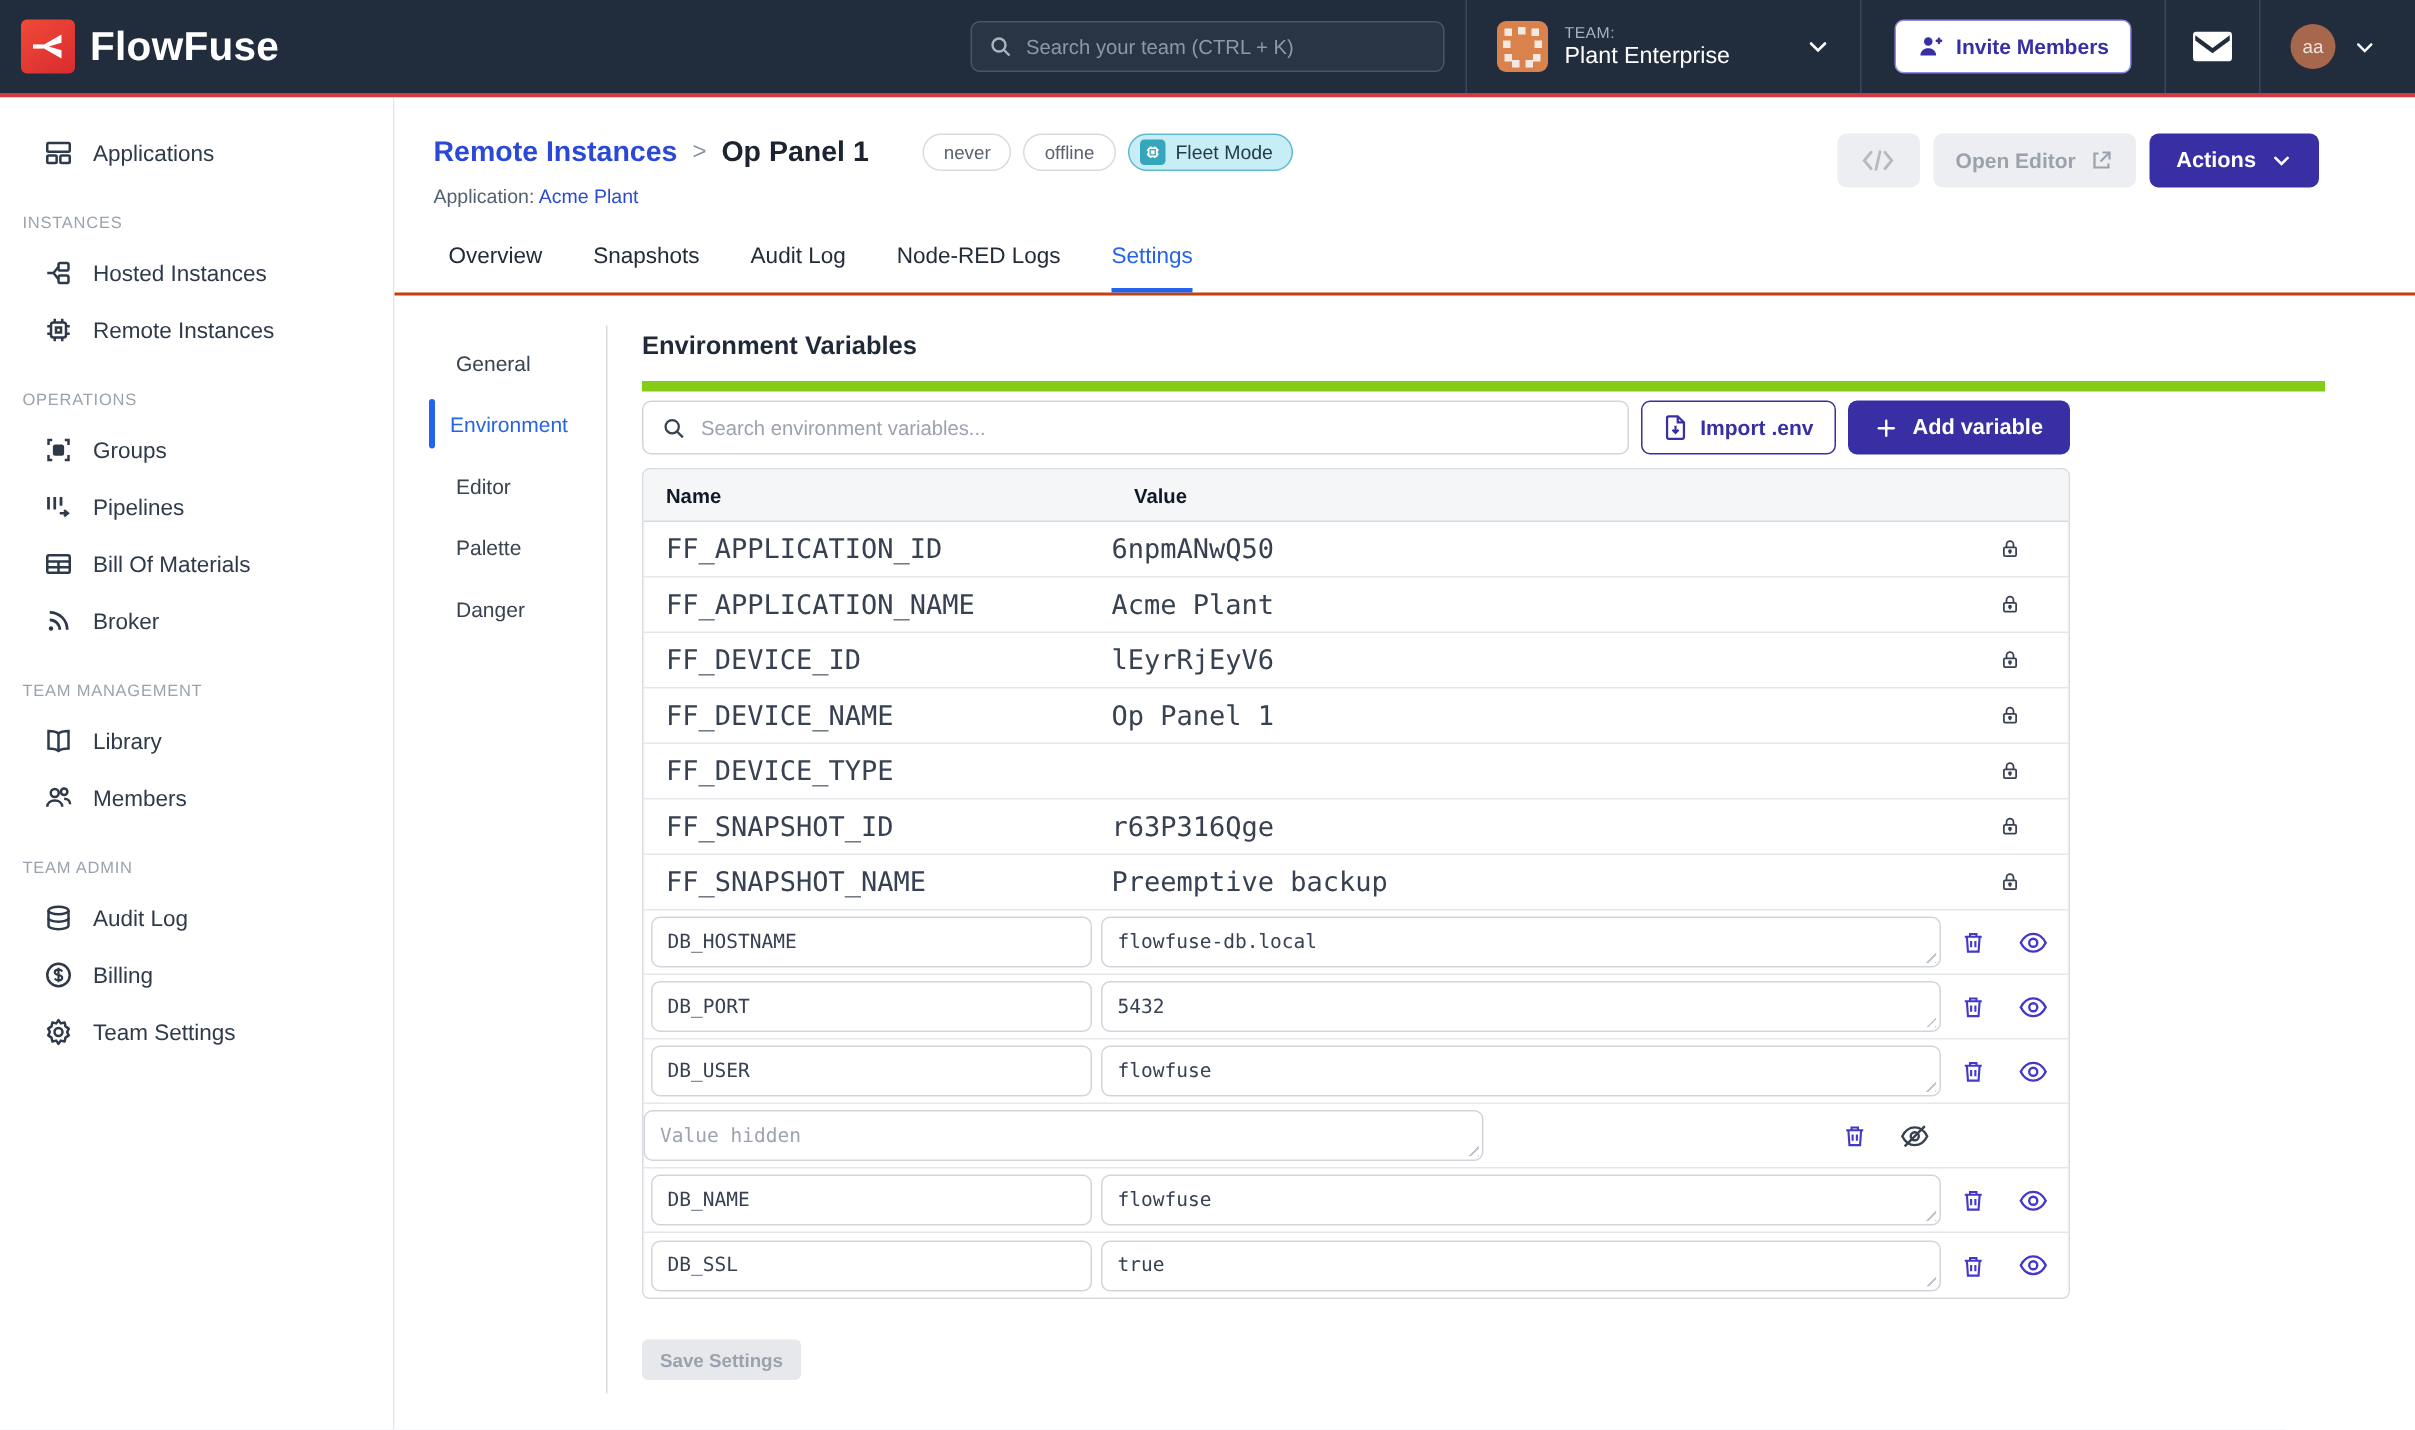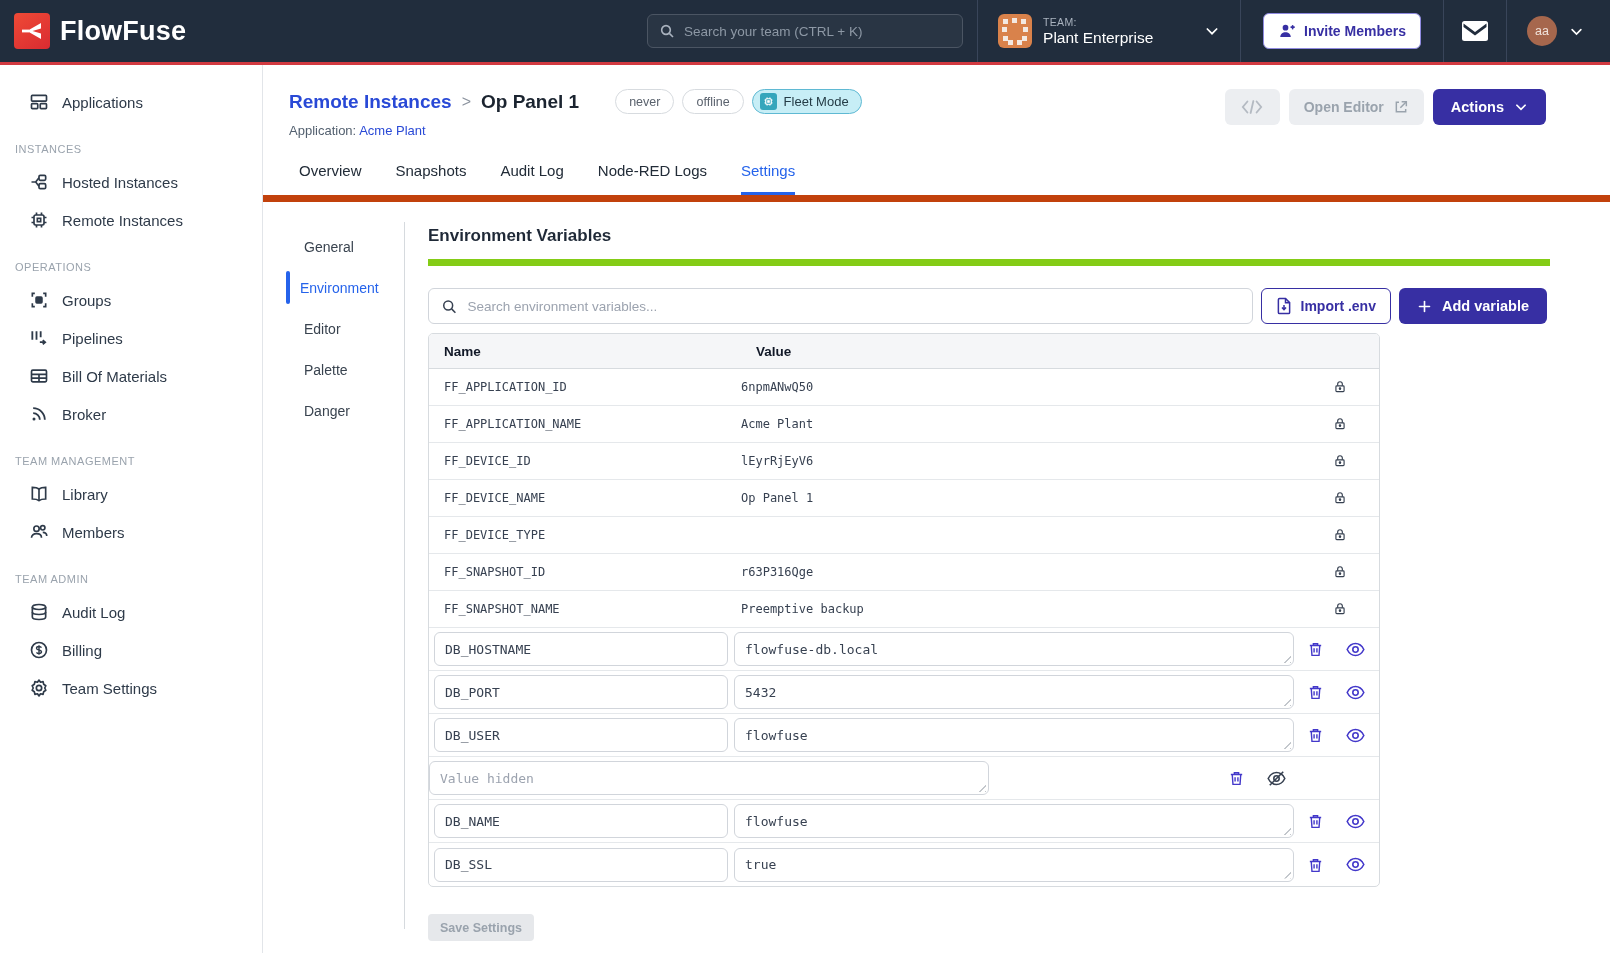--- a/index.html
+++ b/index.html
@@ -53,47 +53,47 @@
   .pill-fleet { background:#c7eef6; border-color:#5fb9d3; color:#253c46; gap:7px; padding:0 12px 0 7px; font-size:13px; }
   .fleet-chip { width:17px; height:17px; border-radius:3px; background:#35a6bc; display:flex; align-items:center; justify-content:center; }
   .app-line { margin-top:9px; font-size:13px; color:#53606f; }
   .app-line a { color:#2949d6; text-decoration:none; cursor:pointer; }
   .hdr-actions { display:flex; align-items:center; gap:9px; }
   .btn-ghost-icon { width:55px; height:36px; border-radius:6px; background:#eceef1; border:none; color:#b4bac2; display:flex; align-items:center; justify-content:center; }
   .btn-disabled { height:36px; border-radius:6px; background:#eceef1; border:none; color:#9aa3ad; font-size:14px; font-weight:700; display:flex; align-items:center; gap:9px; padding:0 15px; font-family:"Liberation Sans",sans-serif; }
   .btn-primary { height:36px; border-radius:6px; background:#372fa3; border:none; color:#fff; font-size:14.5px; font-weight:700; display:flex; align-items:center; gap:10px; padding:0 18px; cursor:pointer; font-family:"Liberation Sans",sans-serif; }
 
   
-  .tabs { display:flex; gap:34px; padding:24px 0 0 36px; border-bottom:7px solid #c2410c; }
+  .tabs { display:flex; gap:34px; padding:24px 0 0 36px; border-bottom:2px solid #c2410c; }
   .tab { font-size:15px; color:#222c38; padding-bottom:13px; cursor:pointer; border-bottom:3px solid transparent; }
   .tab.active { color:#2563eb; border-bottom-color:#2563eb;text-align:right; }
 
   
   .settings { flex:1; display:flex; align-items:stretch; padding:20px 0 24px 0; min-height:0; }
   .settings-nav { width:141px; padding-top:4px; flex:0 0 auto; }
   .snav-item { height:41px; display:flex; align-items:center; padding-left:37px; font-size:14px; color:#39434f; cursor:pointer; border-left:4px solid transparent; }
   .snav-item.active { color:#2563eb; border-left-color:#2563eb; padding-left:33px; margin-left:0; }
   .snav-item.active { border-left:none; position:relative; padding-left:37px; }
   .snav-item.active::before { content:""; position:absolute; left:23px; top:4px; bottom:4px; width:4px; background:#2563eb; border-radius:2px; }
   .settings-divider { width:1px; background:#d6dade; flex:0 0 auto; }
   .panel { flex:1; padding:4px 60px 0 23px; min-width:0; }
   .panel-title { font-size:17px; font-weight:700; color:#1f2937; padding-bottom:13px; border-bottom:7px solid #84cc16; }
-  .toolbar { display:flex; gap:8px; margin-top:22px; width:1119px; }
+  .toolbar { display:flex; gap:8px; margin-top:6px; width:952px; }
   .env-search { flex:1; height:36px; border:1px solid #d1d5db; border-radius:6px; display:flex; align-items:center; gap:10px; padding:0 12px; background:#fff; }
   .env-search input { border:none; outline:none; font-size:13.5px; color:#374151; width:100%; font-family:"Liberation Sans",sans-serif; }
   .env-search input::placeholder { color:#9ca3af; }
   .btn-outline { height:36px; border-radius:6px; background:#fff; border:1px solid #372fa3; color:#372fa3; font-size:14px; font-weight:700; display:flex; align-items:center; gap:9px; padding:0 14px; cursor:pointer; font-family:"Liberation Sans",sans-serif; }
 
   
   .env-table { width:952px; border:1px solid #d7dbdf; border-radius:5px; margin-top:9px; overflow:hidden; background:#fff; }
   .t-head { display:grid; grid-template-columns:312px 1fr 78px; height:35px; align-items:center; background:#f5f6f8; border-bottom:1px solid #d7dbdf; }
   .t-head .th { font-size:13.5px; font-weight:700; color:#111827; padding-left:15px; }
   .t-row-locked { display:grid; grid-template-columns:312px 1fr 78px; height:37px; align-items:center; border-bottom:1px solid #e5e8eb; }
   .t-row-locked:last-of-type {}
-  .mono { font-family:"DejaVu Sans Mono", monospace; font-size:12px; color:#374151; }
+  .mono { font-family:"DejaVu Sans Mono", monospace; font-size:18px; color:#374151; }
   .t-row-locked .cell-name { padding-left:15px; }
   .lock-cell { display:flex; justify-content:center; }
   .t-row-edit { display:grid; grid-template-columns:305px 566px 1fr; align-items:center; height:43px; border-bottom:1px solid #e5e8eb; }
   .t-row-edit:last-child { border-bottom:none; }
   .name-input-wrap { padding-left:5px; }
   .t-input { width:294px; height:34px; border:1px solid #d1d5db; border-radius:6px; padding:0 10px; font-family:"DejaVu Sans Mono", monospace; font-size:13px; color:#374151; outline:none; background:#fff; }
   .val-wrap { position:relative; width:560px; }
   .val-input { width:560px; height:34px; border:1px solid #d1d5db; border-radius:6px; padding:0 18px 0 10px; font-family:"DejaVu Sans Mono", monospace; font-size:13px; color:#374151; outline:none; background:#fff; }
   .t-input::placeholder,.val-input::placeholder { color:#9ca3af; }
   .t-input.muted { color:#9ca3af; }

